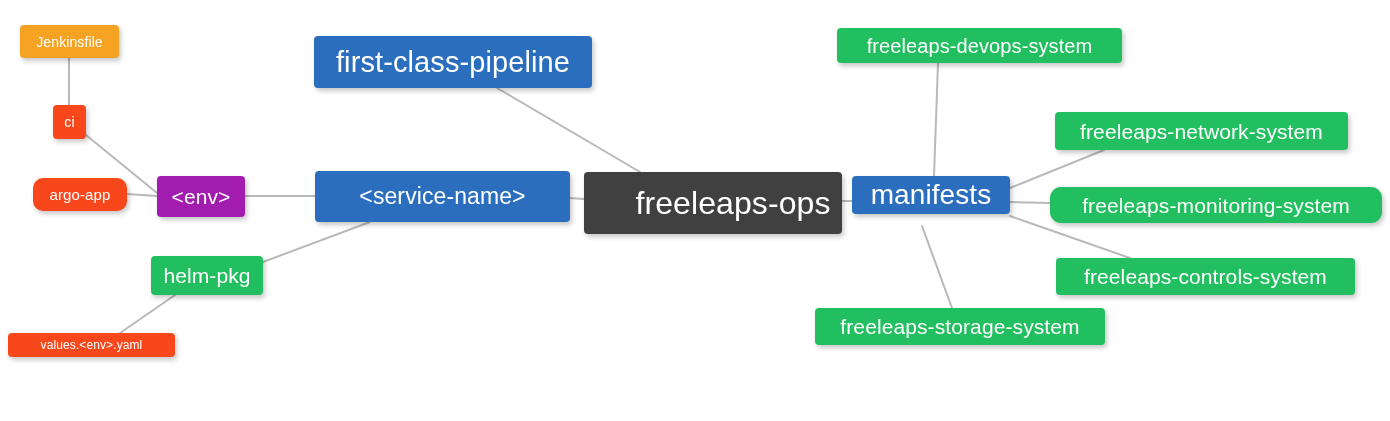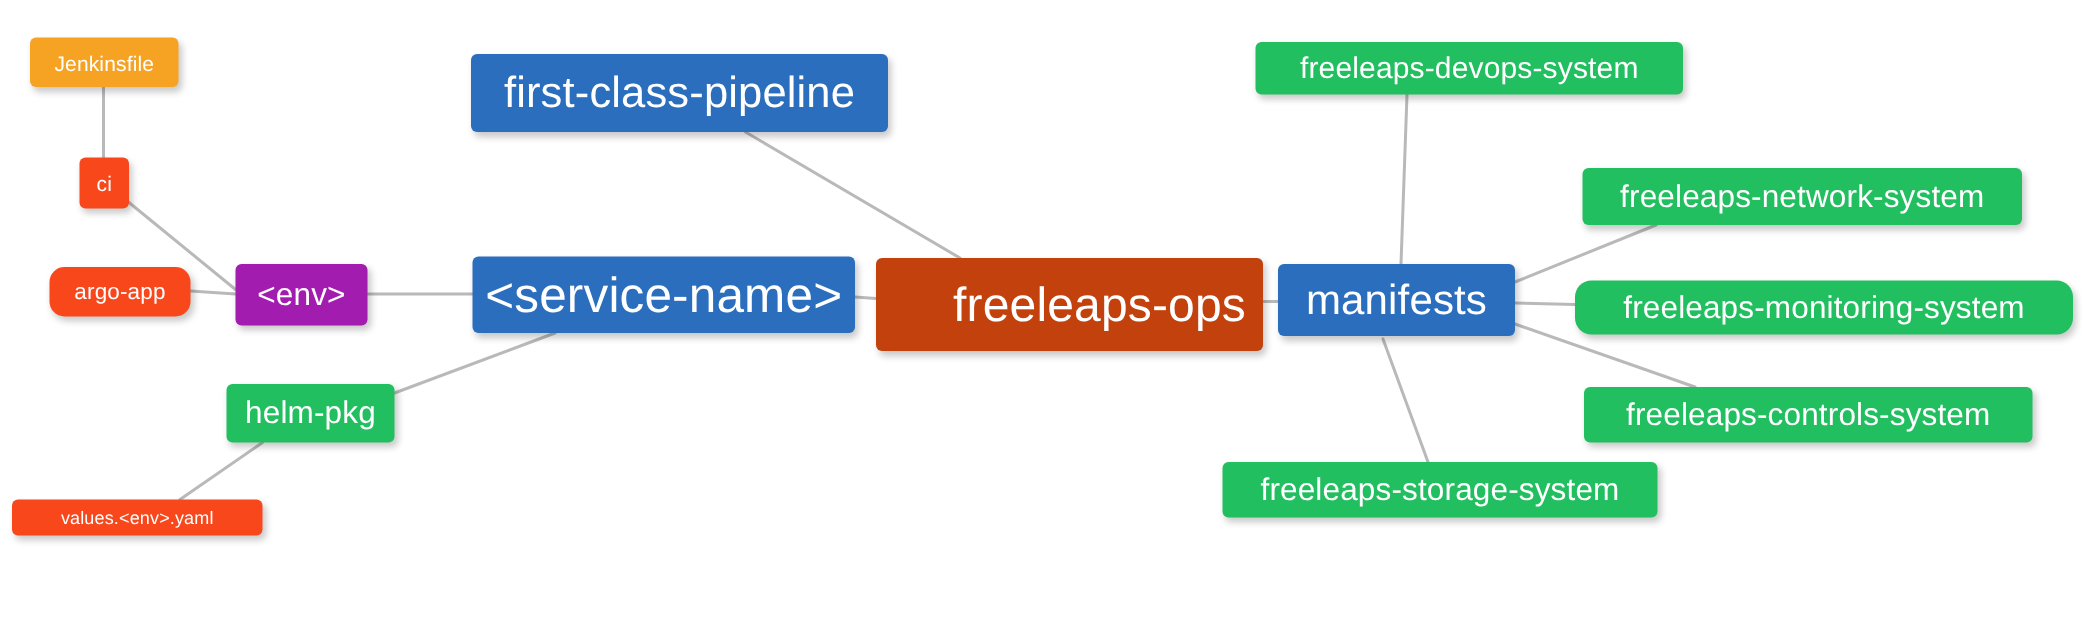--- a/index.html
+++ b/index.html
@@ -80,27 +80,27 @@
       </div>
       <div class="node" style="left: 151px; top: 256px; width: 112px; height: 39px; background: rgb(34, 191, 96); font-size: 21px;">
         <span>helm-pkg</span>
       </div>
       <div class="node" style="left: 8px; top: 333px; width: 167px; height: 24px; background: rgb(249, 71, 28); font-size: 12px;">
         <span>values.&lt;env&gt;.yaml</span>
       </div>
       <div class="node" style="left: 314px; top: 36px; width: 278px; height: 52px; background: rgb(42, 110, 189); font-size: 29px;">
         <span>first-class-pipeline</span>
       </div>
-      <div class="node" style="left: 315px; top: 171px; width: 255px; height: 51px; background: rgb(42, 110, 189); font-size: 33px;">
+      <div class="node" style="left: 315px; top: 171px; width: 255px; height: 51px; background: rgb(42, 110, 189); font-size: 23px;">
         <span>&lt;service-name&gt;</span>
       </div>
-      <div class="node" style="left: 584px; top: 172px; width: 258px; height: 62px; background: #c2410c; font-size: 32px; padding-left: 40px;">
+      <div class="node" style="left: 584px; top: 172px; width: 258px; height: 62px; background: #404040; font-size: 32px; padding-left: 40px;">
         <span>freeleaps-ops</span>
       </div>
-      <div class="node" style="left: 852px; top: 176px; width: 158px; height: 48px; background: rgb(42, 110, 189); font-size: 28px;">
+      <div class="node" style="left: 852px; top: 176px; width: 158px; height: 38px; background: rgb(42, 110, 189); font-size: 28px;">
         <span>manifests</span>
       </div>
       <div class="node" style="left: 837px; top: 28px; width: 285px; height: 35px; background: rgb(34, 191, 96); font-size: 20px;">
         <span>freeleaps-devops-system</span>
       </div>
       <div class="node" style="left: 1055px; top: 112px; width: 293px; height: 38px; background: rgb(34, 191, 96); font-size: 21px;">
         <span>freeleaps-network-system</span>
       </div>
       <div class="node" style="left: 1050px; top: 187px; width: 332px; height: 36px; background: rgb(34, 191, 96); font-size: 21px; border-radius: 11px;">
         <span>freeleaps-monitoring-system</span>

